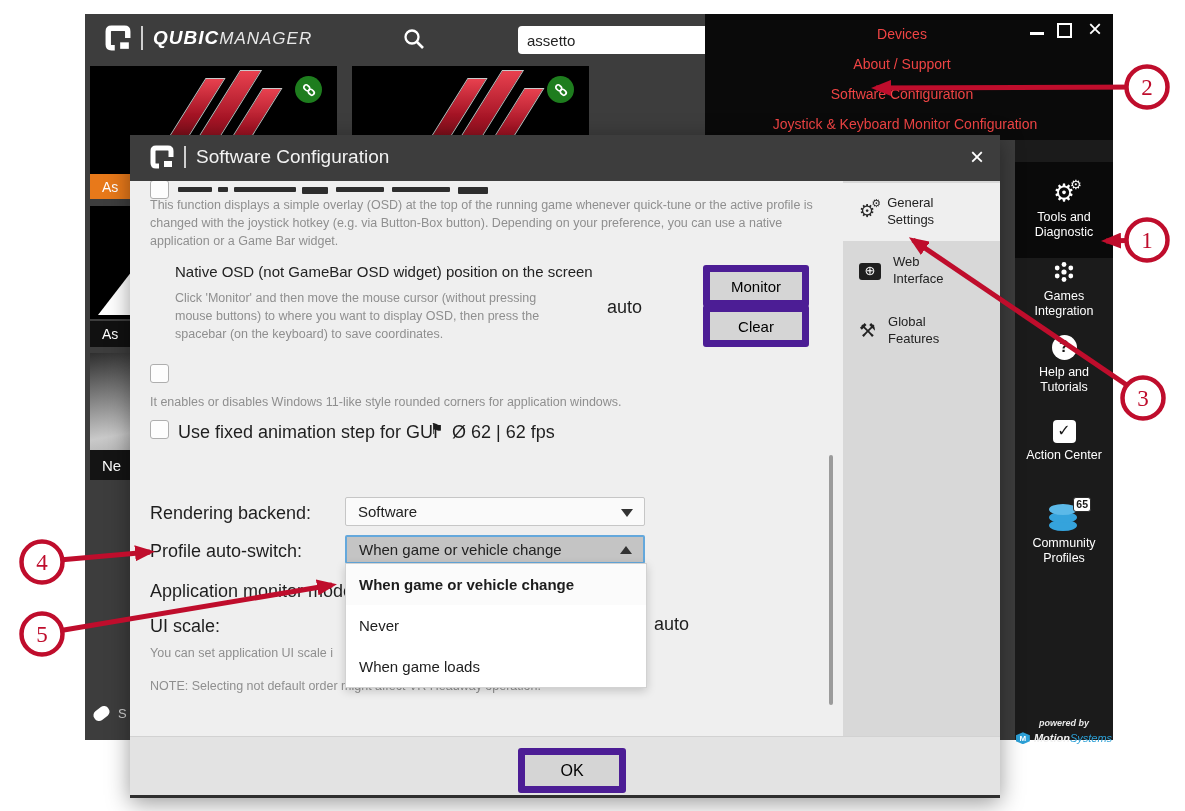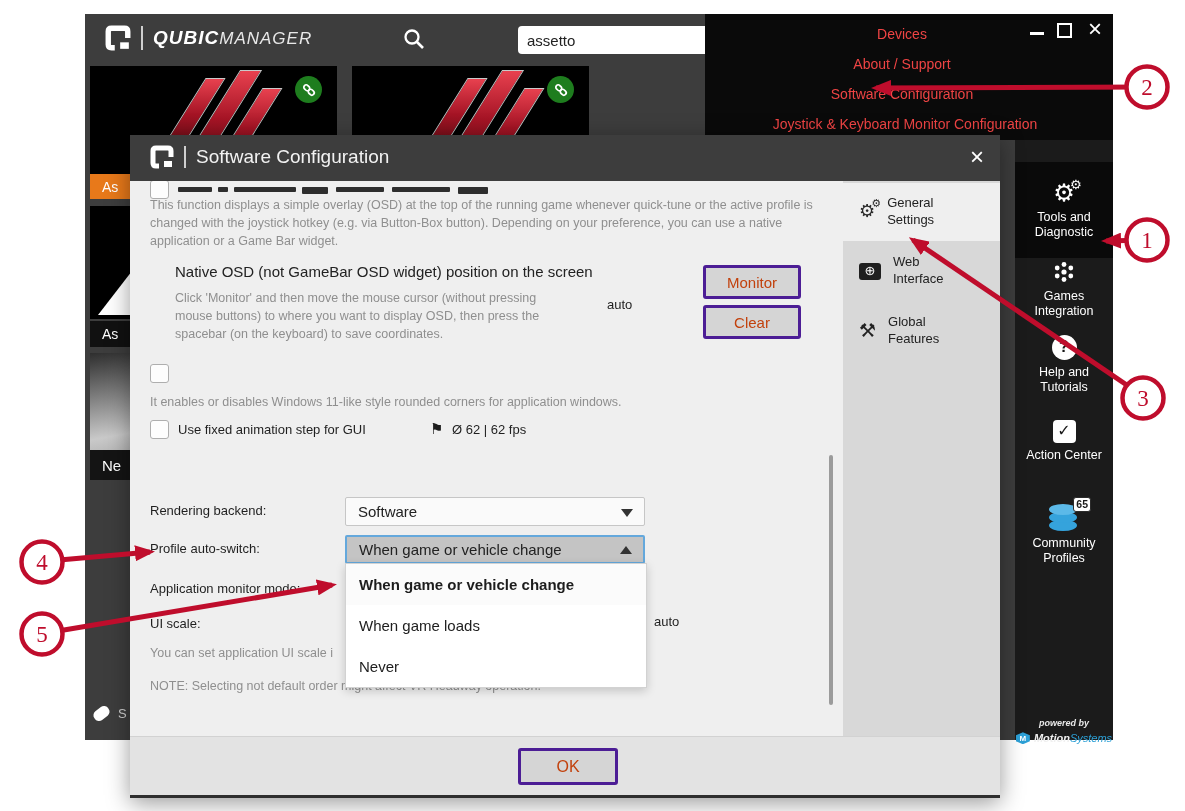--- a/index.html
+++ b/index.html
@@ -57,24 +57,24 @@
      display:flex;align-items:center;justify-content:center;}
   .tile-label{position:absolute;color:#fff;font-size:14px;display:flex;align-items:center;
      padding-left:12px;background:#111;}
   
   #dialog{left:130px;top:135px;width:870px;height:660px;background:#efefef;
      box-shadow:0 5px 22px rgba(0,0,0,.4);border-bottom:3px solid #2f2f2f;}
   #dlg-title{position:absolute;left:0;top:0;width:100%;height:46px;background:#3d3d3d;z-index:3;}
   #dlg-title .t{color:#f2f2f2;font-size:19px;}
   .dlg-close{position:absolute;right:16px;top:10px;color:#fff;font-size:24px;line-height:1;}
   .para{position:absolute;color:#8f8f8f;font-size:12.5px;line-height:1.42;}
-  .h15{position:absolute;color:#1f1f1f;font-size:13px;}
+  .h15{position:absolute;color:#1f1f1f;font-size:18px;}
   .sub-h{position:absolute;color:#222;font-size:15px;}
-  .btn{position:absolute;background:#d5d5d5;border:3px solid #4c1d95;border-radius:3px;
-     color:#c2410c;font-size:15px;display:flex;align-items:center;justify-content:center;}
+  .btn{position:absolute;background:#d5d5d5;border:7px solid #4c1d95;border-radius:3px;
+     color:#000000;font-size:15px;display:flex;align-items:center;justify-content:center;}
   .chk{position:absolute;width:17px;height:17px;background:#fdfdfd;border:1.5px solid #aeaeae;
      border-radius:3px;}
   .frag{position:absolute;background:#2e2e2e;height:5px;border-radius:1px;top:52px;}
   .select{position:absolute;left:215px;width:300px;height:29px;background:#fafafa;
      border:1px solid #c6c6c6;border-radius:2px;display:flex;align-items:center;
      padding-left:12px;font-size:15px;color:#222;box-sizing:border-box;}
   .select.open{background:#c4c4c4;border:2px solid #64a8dc;}
   .tri-down{position:absolute;right:11px;top:11px;width:0;height:0;
      border-left:6px solid transparent;border-right:6px solid transparent;border-top:8px solid #333;}
   .tri-up{position:absolute;right:11px;top:9px;width:0;height:0;
@@ -271,22 +271,22 @@
   </div>
 
   <div class="h15" style="left:20px;top:446px;">Application monitor mode:</div>
   <div class="h15" style="left:20px;top:481px;">UI scale:</div>
   <div class="h15" style="left:524px;top:479px;">auto</div>
   <div class="para" style="left:20px;top:510px;width:620px;white-space:nowrap;overflow:hidden;">You can set application UI scale i</div>
   <div class="para" style="left:20px;top:543px;width:620px;white-space:nowrap;">NOTE: Selecting not default order might affect VR Headway operation.</div>
 
   <div id="popup">
     <div class="opt first">When game or vehicle change</div>
+    <div class="opt">Never</div>
     <div class="opt">When game loads</div>
-    <div class="opt">Never</div>
   </div>
 
   <div class="scroll-thumb"></div>
 
   <div id="side-panel">
     <div class="tab active" style="top:2px;height:58px;">
       <span style="position:relative;color:#2a2a2a;"><span style="font-size:18px;">⚙</span><span style="position:absolute;right:-6px;top:-4px;font-size:11px;">⚙</span></span>
       <span class="lbl">General Settings</span>
     </div>
     <div class="tab" style="top:60px;height:60px;">

